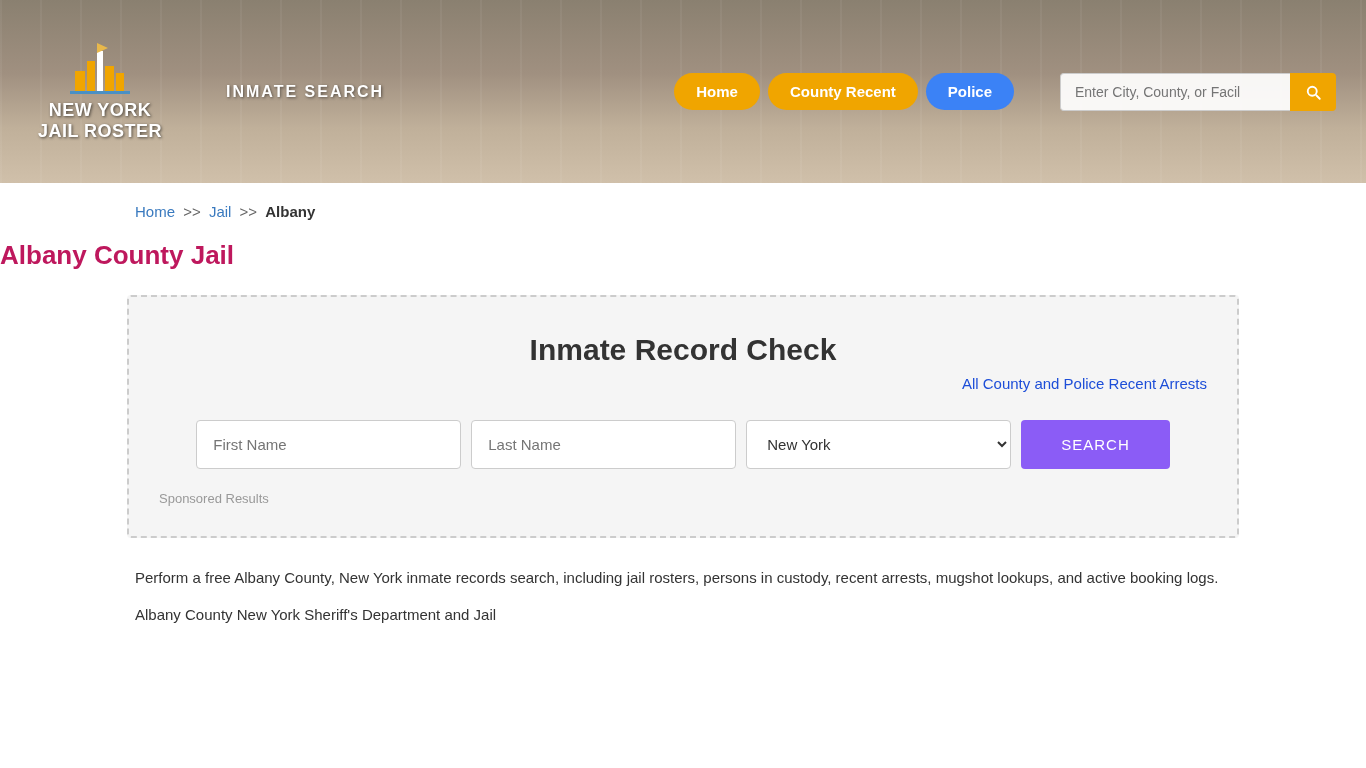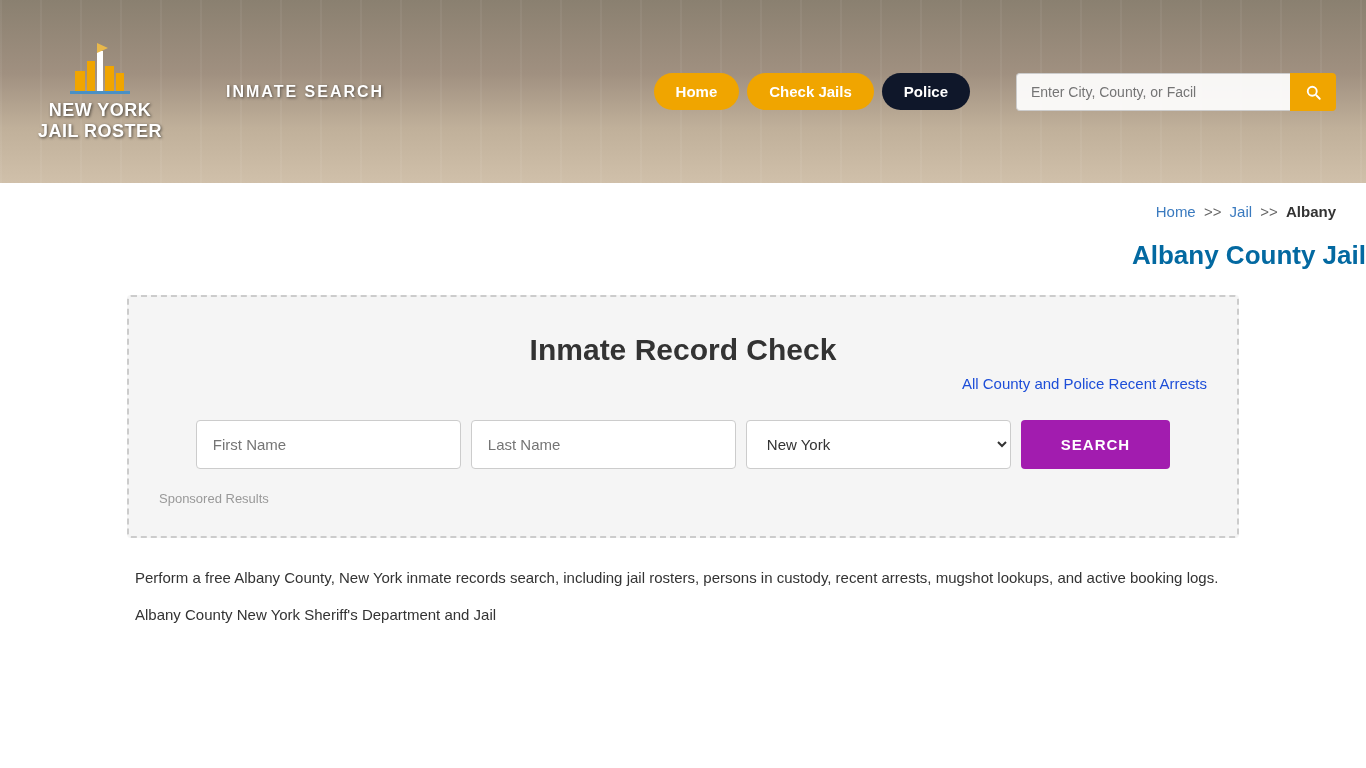--- a/index.html
+++ b/index.html
@@ -83,35 +83,35 @@
     }
     .nav-btn-home {
       background: #f0a500;
       color: #fff;
     }
     .nav-btn-county {
       background: #f0a500;
       color: #fff;
     }
     .nav-btn-police {
-      background: #0f172a;
+      background: #3b82f6;
       color: #fff;
     }
     .search-box-area {
       display: flex;
       align-items: center;
       margin-left: 16px;
     }
     .search-input-header {
       padding: 10px 14px;
       font-size: 14px;
       border: 1px solid #ccc;
       border-right: none;
       border-radius: 4px 0 0 4px;
-      width: 274px;
+      width: 230px;
       outline: none;
       background: rgba(255,255,255,0.92);
     }
     .search-btn-header {
       background: #f0a500;
       border: none;
       padding: 10px 14px;
       cursor: pointer;
       border-radius: 0 4px 4px 0;
       display: flex;
@@ -121,42 +121,41 @@
     .search-icon-svg {
       fill: #fff;
       width: 18px;
       height: 18px;
     }
 
     
     .breadcrumb-area {
       padding: 20px 30px 10px 135px;
       font-size: 15px;
-      text-align: right;
     }
     .breadcrumb-link {
       color: #3a7abf;
       text-decoration: none;
     }
     .breadcrumb-sep {
       color: #666;
       margin: 0 4px;
     }
     .breadcrumb-current {
       color: #333;
       font-weight: 600;
     }
 
     
     .page-title-area {
-      text-align: right;
+      text-align: left;
       padding: 10px 0 24px 0;
       font-size: 26px;
       font-weight: 700;
-      color: #0369a1;
+      color: #be185d;
     }
 
     
     .record-check-section {
       margin: 0 127px;
       border: 2px dashed #ccc;
       background: #f5f5f5;
       border-radius: 4px;
       padding: 36px 30px 30px 30px;
     }
@@ -194,26 +193,26 @@
       border: 1px solid #ccc;
       border-radius: 4px;
       width: 265px;
       background: #fff;
       color: #333;
       cursor: pointer;
       outline: none;
       -webkit-appearance: auto;
     }
     .search-main-btn {
-      background: #a21caf;
+      background: #8b5cf6;
       color: #fff;
       border: none;
       padding: 14px 40px;
       font-size: 15px;
-      font-weight: 700;
+      font-weight: 400;
       letter-spacing: 1px;
       border-radius: 4px;
       cursor: pointer;
       min-width: 140px;
     }
     .sponsored-label {
       margin-top: 22px;
       font-size: 13px;
       color: #999;
     }
@@ -251,21 +250,21 @@
       <div class="logo-text">
         <span>NEW YORK</span><br>
         <span>JAIL ROSTER</span>
       </div>
     </div>
 
     <div class="inmate-search-label">INMATE SEARCH</div>
 
     <nav class="nav-area">
       <button class="nav-btn nav-btn-home">Home</button>
-      <button class="nav-btn nav-btn-county">Check Jails</button>
+      <button class="nav-btn nav-btn-county">County Recent</button>
       <button class="nav-btn nav-btn-police">Police</button>
     </nav>
 
     <div class="search-box-area">
       <input class="search-input-header" type="text" placeholder="Enter City, County, or Facil" style="">
       <button class="search-btn-header">
         <svg class="search-icon-svg" viewBox="0 0 24 24" xmlns="http://www.w3.org/2000/svg">
           <path d="M21 21l-4.35-4.35M17 11A6 6 0 1 1 5 11a6 6 0 0 1 12 0z" stroke="#fff" stroke-width="2.5" fill="none" stroke-linecap="round"></path>
         </svg>
       </button>

